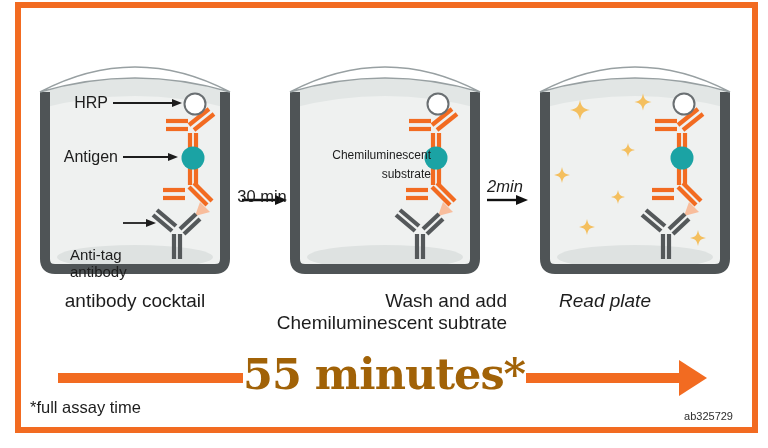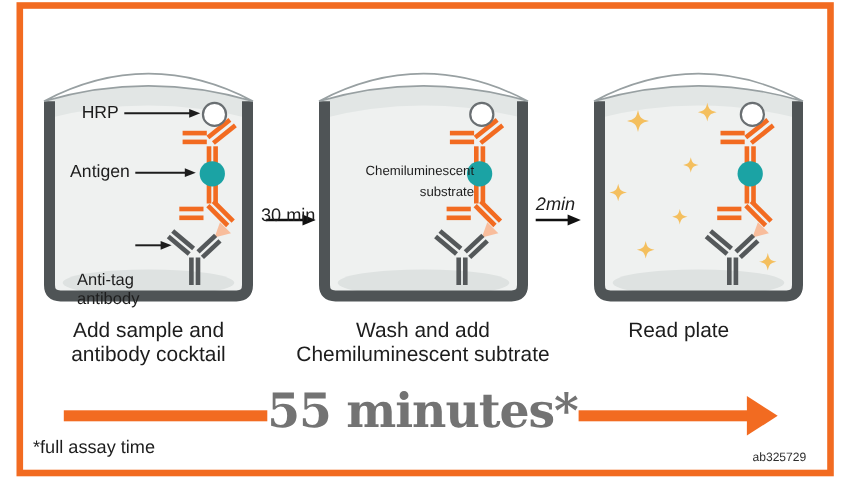--- a/index.html
+++ b/index.html
@@ -16,26 +16,26 @@
   .txt span { display:block; white-space:nowrap; }
   .hrp-label     { left:40px;  top:94px;  width:68px;  text-align:right;  font-size:16px; }
   .antigen-label { left:36px;  top:148px; width:82px;  text-align:right;  font-size:16px; }
   .antitag-label { left:70px;  top:207px; width:70px;  text-align:left;   font-size:15px; line-height:17px;margin-top:39px; }
   .chem-label    { left:295px; top:146px; width:136px; text-align:right; font-size:12px; line-height:19px; }
   .t-label       { width:64px; text-align:center; font-size:16.5px; }
   .t1 { left:230px; top:173px;margin-top:14px; }
   .t2 { left:473px; top:177px;font-style:italic; }
   .caption { top:290px; text-align:center; font-size:19px; line-height:22px; }
   .cap1 { left:30px;  width:210px; }
-  .cap2 { left:262px; width:245px; }
-  .cap3 { left:512px; width:210px; }
+  .cap2 { left:262px; width:245px;text-align:right; }
+  .cap3 { left:500px; width:210px;font-style:italic; }
   .banner-text {
     left:243px; top:349px; width:282px; text-align:center; white-space:nowrap;
     font-family:"DejaVu Serif", serif; font-weight:700; font-size:43px;
-    color:#737373; letter-spacing:-1px;
+    color:#a16207; letter-spacing:-1px;
   }
   .footnote { left:30px; top:398px; font-size:16.5px; }
   .refcode  { left:630px; top:410px; width:103px; text-align:right; font-size:11px; color:#2e2e2e; }
 </style>
 </head>
 <body>
 
 <div class="canvas">
 
   <div class="frame"></div>
@@ -139,21 +139,20 @@
 
   <div class="txt chem-label">
     <span>Chemiluminescent</span>
     <span>substrate</span>
   </div>
 
   <div class="txt t-label t1">30 min</div>
   <div class="txt t-label t2">2min</div>
 
   <div class="txt caption cap1">
-    <span>Add sample and</span>
     <span>antibody cocktail</span>
   </div>
   <div class="txt caption cap2">
     <span>Wash and add</span>
     <span>Chemiluminescent subtrate</span>
   </div>
   <div class="txt caption cap3">
     <span>Read plate</span>
   </div>
 

